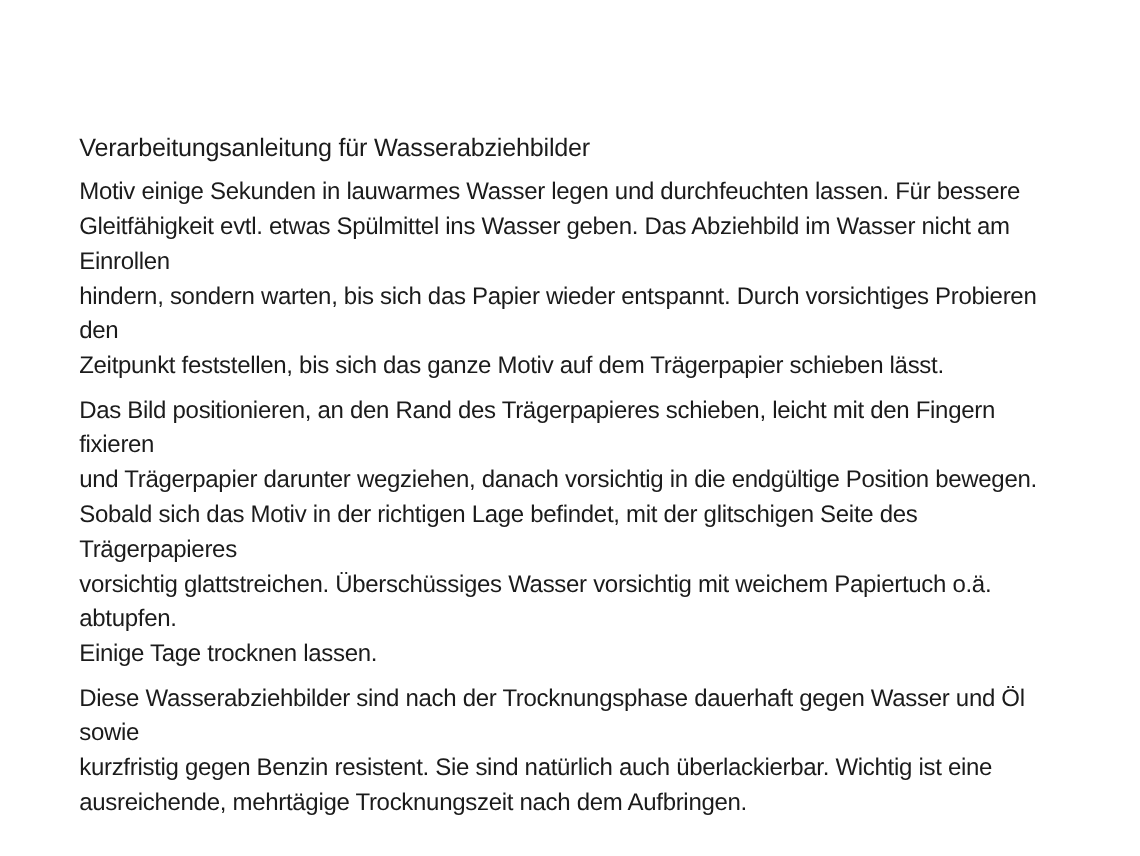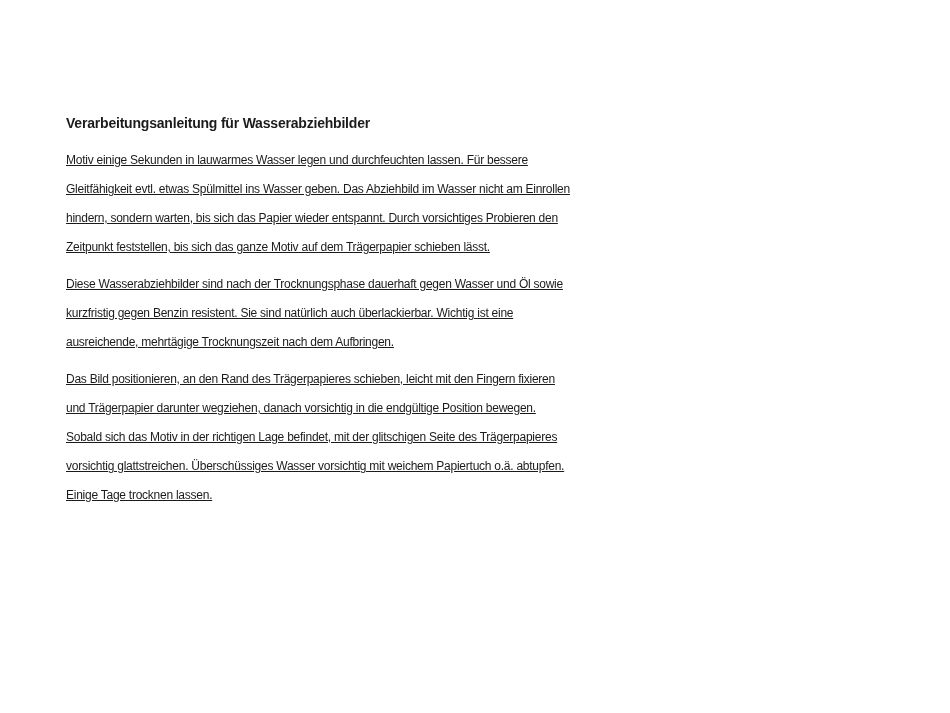--- a/index.html
+++ b/index.html
@@ -15,46 +15,45 @@
     font-family: "Liberation Sans", sans-serif;
   }
   .page {
     position: absolute;
     left: 66px;
     top: 109px;
     width: 830px;
     color: #1b1b1b;
   }
   .doc-title {
-    font-size: 14px;
-    font-weight: 700;
+    font-size: 21px;
+    font-weight: 400;
     line-height: 29px;
     margin: 0 0 8px 0;
     letter-spacing: -0.2px;
   }
   .doc-paragraph {
-    font-size: 12px;
+    font-size: 20px;
     font-weight: 400;
     line-height: 29px;
     margin: 0 0 8px 0;
     letter-spacing: -0.25px;
     white-space: pre-line; 
-    text-decoration: underline;
   }
 </style>
 </head>
 <body>
 
 <div class="page">
   <h1 class="doc-title">Verarbeitungsanleitung für Wasserabziehbilder</h1>
   <p class="doc-paragraph">Motiv einige Sekunden in lauwarmes Wasser legen und durchfeuchten lassen. Für bessere
 Gleitfähigkeit evtl. etwas Spülmittel ins Wasser geben. Das Abziehbild im Wasser nicht am Einrollen
 hindern, sondern warten, bis sich das Papier wieder entspannt. Durch vorsichtiges Probieren den
 Zeitpunkt feststellen, bis sich das ganze Motiv auf dem Trägerpapier schieben lässt.</p>
-  <p class="doc-paragraph">Diese Wasserabziehbilder sind nach der Trocknungsphase dauerhaft gegen Wasser und Öl sowie
-kurzfristig gegen Benzin resistent. Sie sind natürlich auch überlackierbar. Wichtig ist eine
-ausreichende, mehrtägige Trocknungszeit nach dem Aufbringen.</p>
   <p class="doc-paragraph">Das Bild positionieren, an den Rand des Trägerpapieres schieben, leicht mit den Fingern fixieren
 und Trägerpapier darunter wegziehen, danach vorsichtig in die endgültige Position bewegen.
 Sobald sich das Motiv in der richtigen Lage befindet, mit der glitschigen Seite des Trägerpapieres
 vorsichtig glattstreichen. Überschüssiges Wasser vorsichtig mit weichem Papiertuch o.ä. abtupfen.
 Einige Tage trocknen lassen.</p>
+  <p class="doc-paragraph">Diese Wasserabziehbilder sind nach der Trocknungsphase dauerhaft gegen Wasser und Öl sowie
+kurzfristig gegen Benzin resistent. Sie sind natürlich auch überlackierbar. Wichtig ist eine
+ausreichende, mehrtägige Trocknungszeit nach dem Aufbringen.</p>
 </div>
 
 </body></html>

